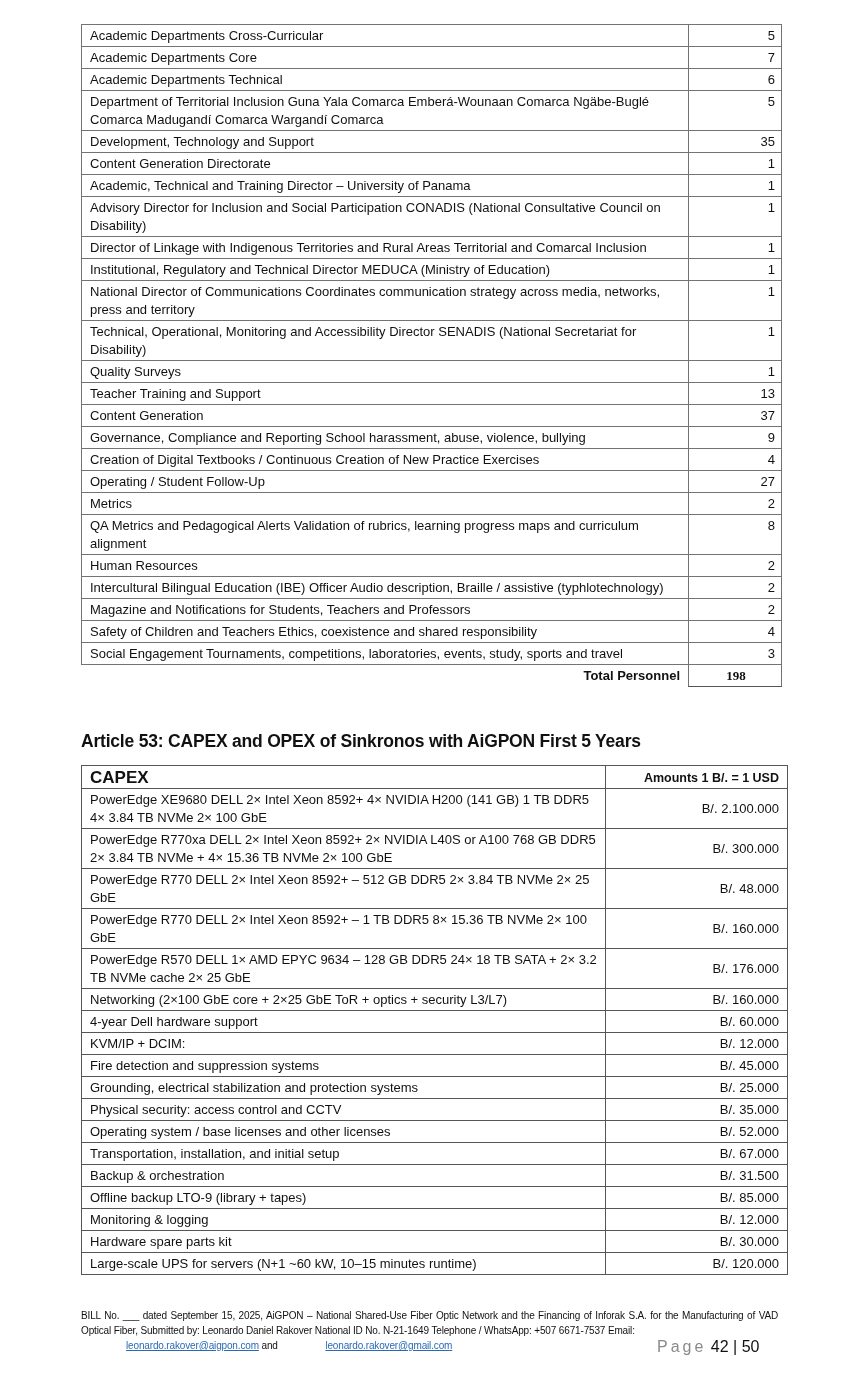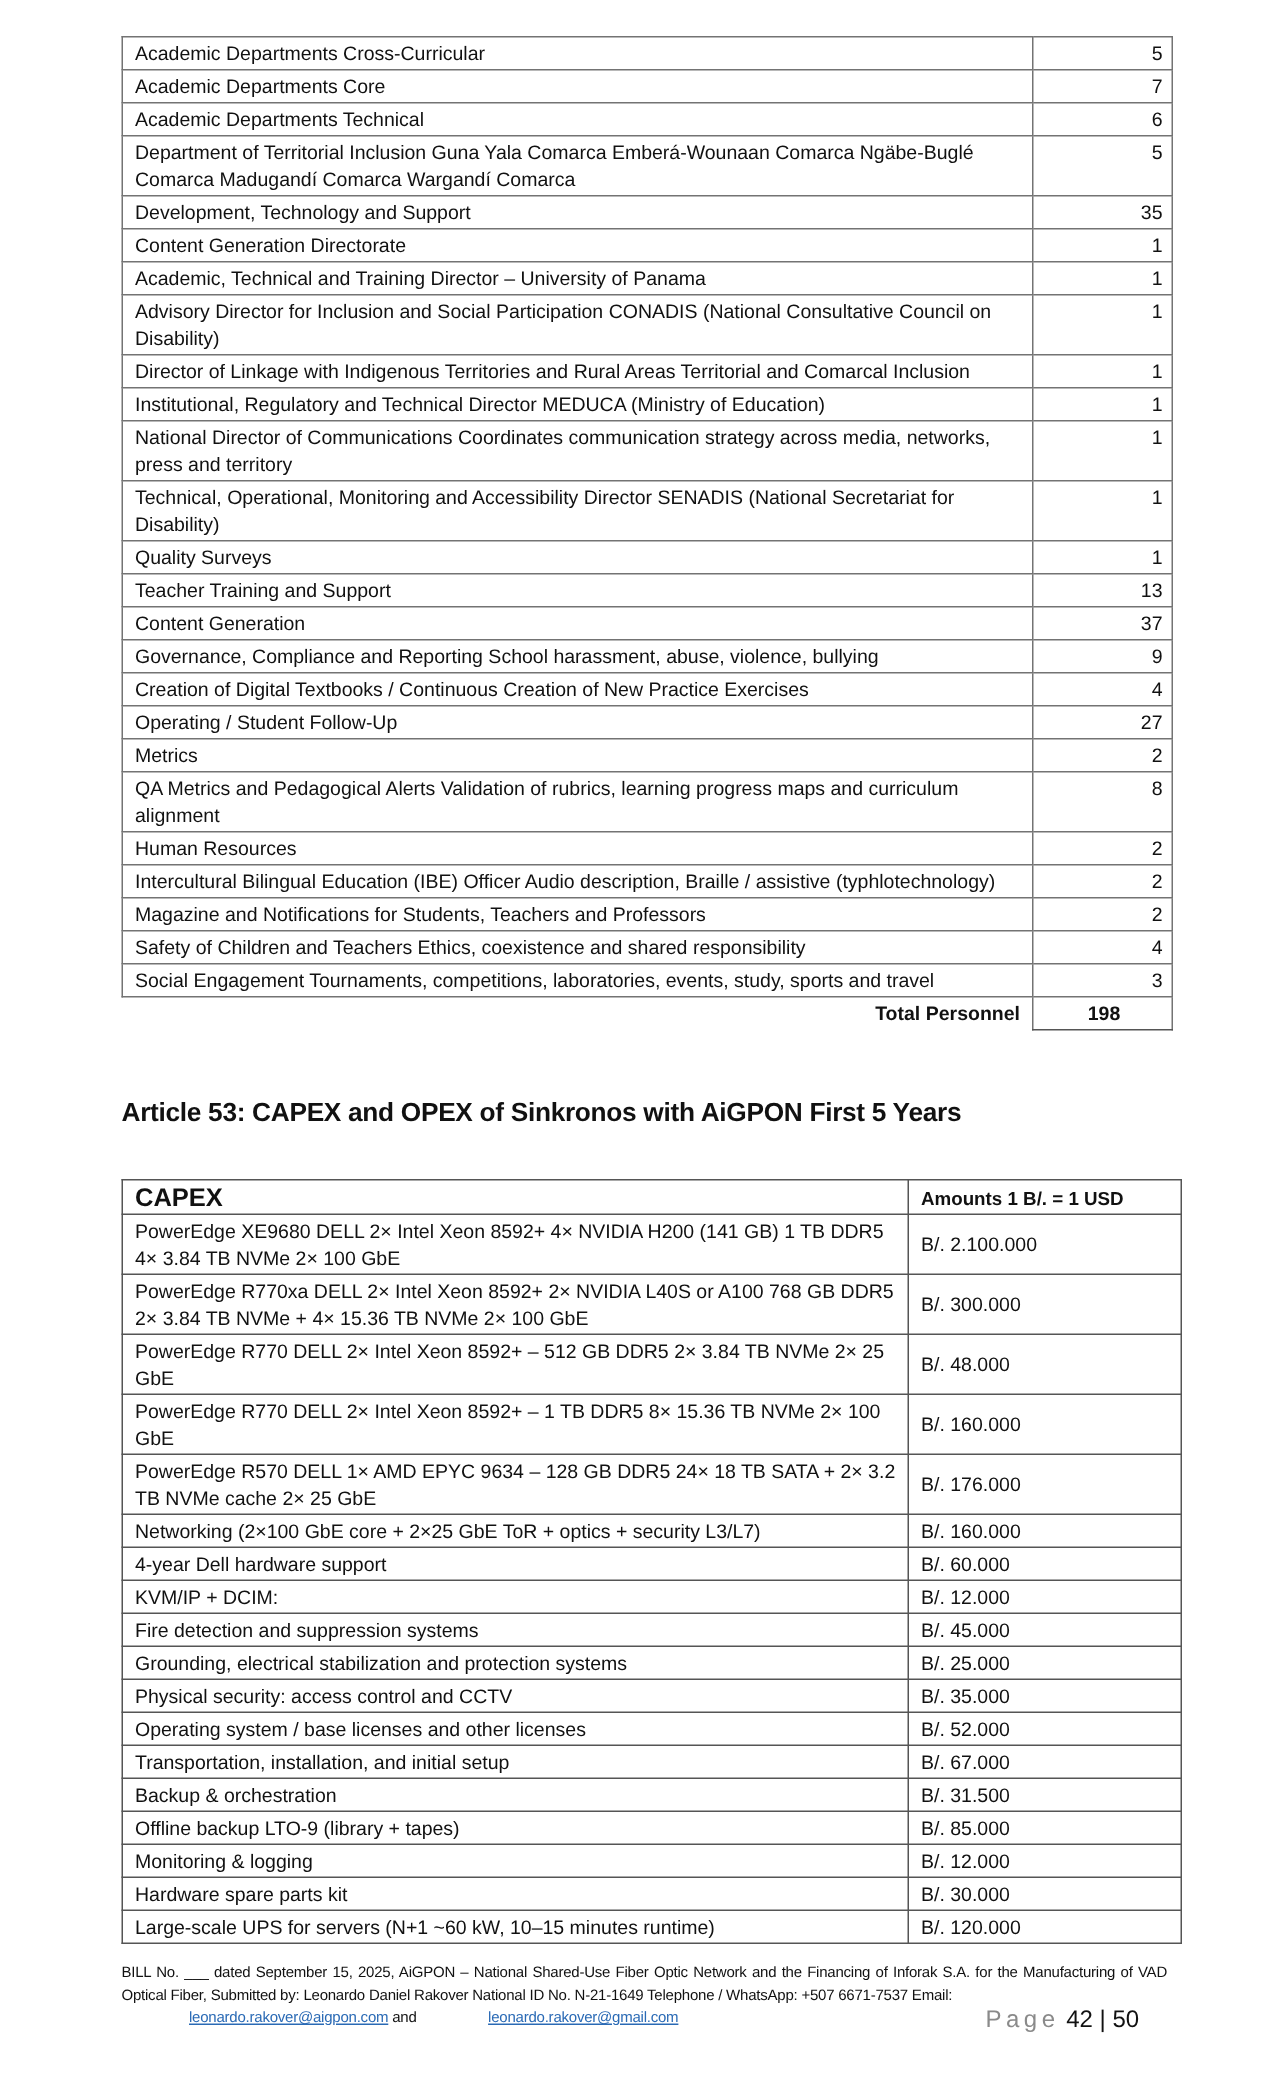--- a/index.html
+++ b/index.html
@@ -2,25 +2,25 @@
 <html><head>
 <meta charset="utf-8">
 <style>
   html, body { margin: 0; padding: 0; background: #ffffff; }
   body { width: 850px; height: 1400px; position: relative; font-family: "Liberation Sans", sans-serif; color: #111; overflow: hidden; }
   table { border-collapse: collapse; }
   .personnel { position: absolute; left: 81px; top: 24px; width: 701px; font-size: 13px; }
   .personnel td { border: 1px solid #737373; padding: 2px 8px 1px 8px; line-height: 18px; vertical-align: top; }
   .personnel td.num { width: 78px; text-align: right; padding-right: 6px; }
   .personnel tr.total td.label { border: none; text-align: right; font-weight: bold; }
-  .personnel tr.total td.num { text-align: center; font-weight: bold; border-bottom: 1px solid #555; }
+  .personnel tr.total td.num { text-align: center; font-weight: bold; border-bottom: 1px solid #555; font-family: Liberation Serif, serif; }
   .heading { position: absolute; left: 81px; top: 731px; font-size: 17.5px; font-weight: bold; letter-spacing: -0.2px; text-align: center; }
-  .capex { position: absolute; left: 81px; top: 786px; width: 707px; font-size: 13px; }
+  .capex { position: absolute; left: 81px; top: 765px; width: 707px; font-size: 13px; }
   .capex td { border: 1px solid #555; padding: 2px 8px 1px 8px; line-height: 18px; vertical-align: middle; }
-  .capex td.amt { width: 165px; padding-right: 8px; }
+  .capex td.amt { width: 165px; text-align: right; padding-right: 8px; }
   .capex tr.head td.lbl { font-weight: bold; font-size: 17px; padding-top: 3px; padding-bottom: 1px; }
   .capex tr.head td.amt { font-weight: bold; font-size: 12.5px; vertical-align: bottom; }
   .footer { position: absolute; left: 81px; top: 1308px; width: 697px; font-size: 10px; line-height: 15px; text-align: justify; letter-spacing: -0.15px; }
   .footer a { color: #2a6ab5; text-decoration: underline; margin-left: 45px; }
   .pageno { position: absolute; left: 657px; top: 1338px; font-size: 16px; }
   .pageno .pg { color: #8a8a8a; letter-spacing: 3px; }
 </style>
 </head>
 <body>
 

